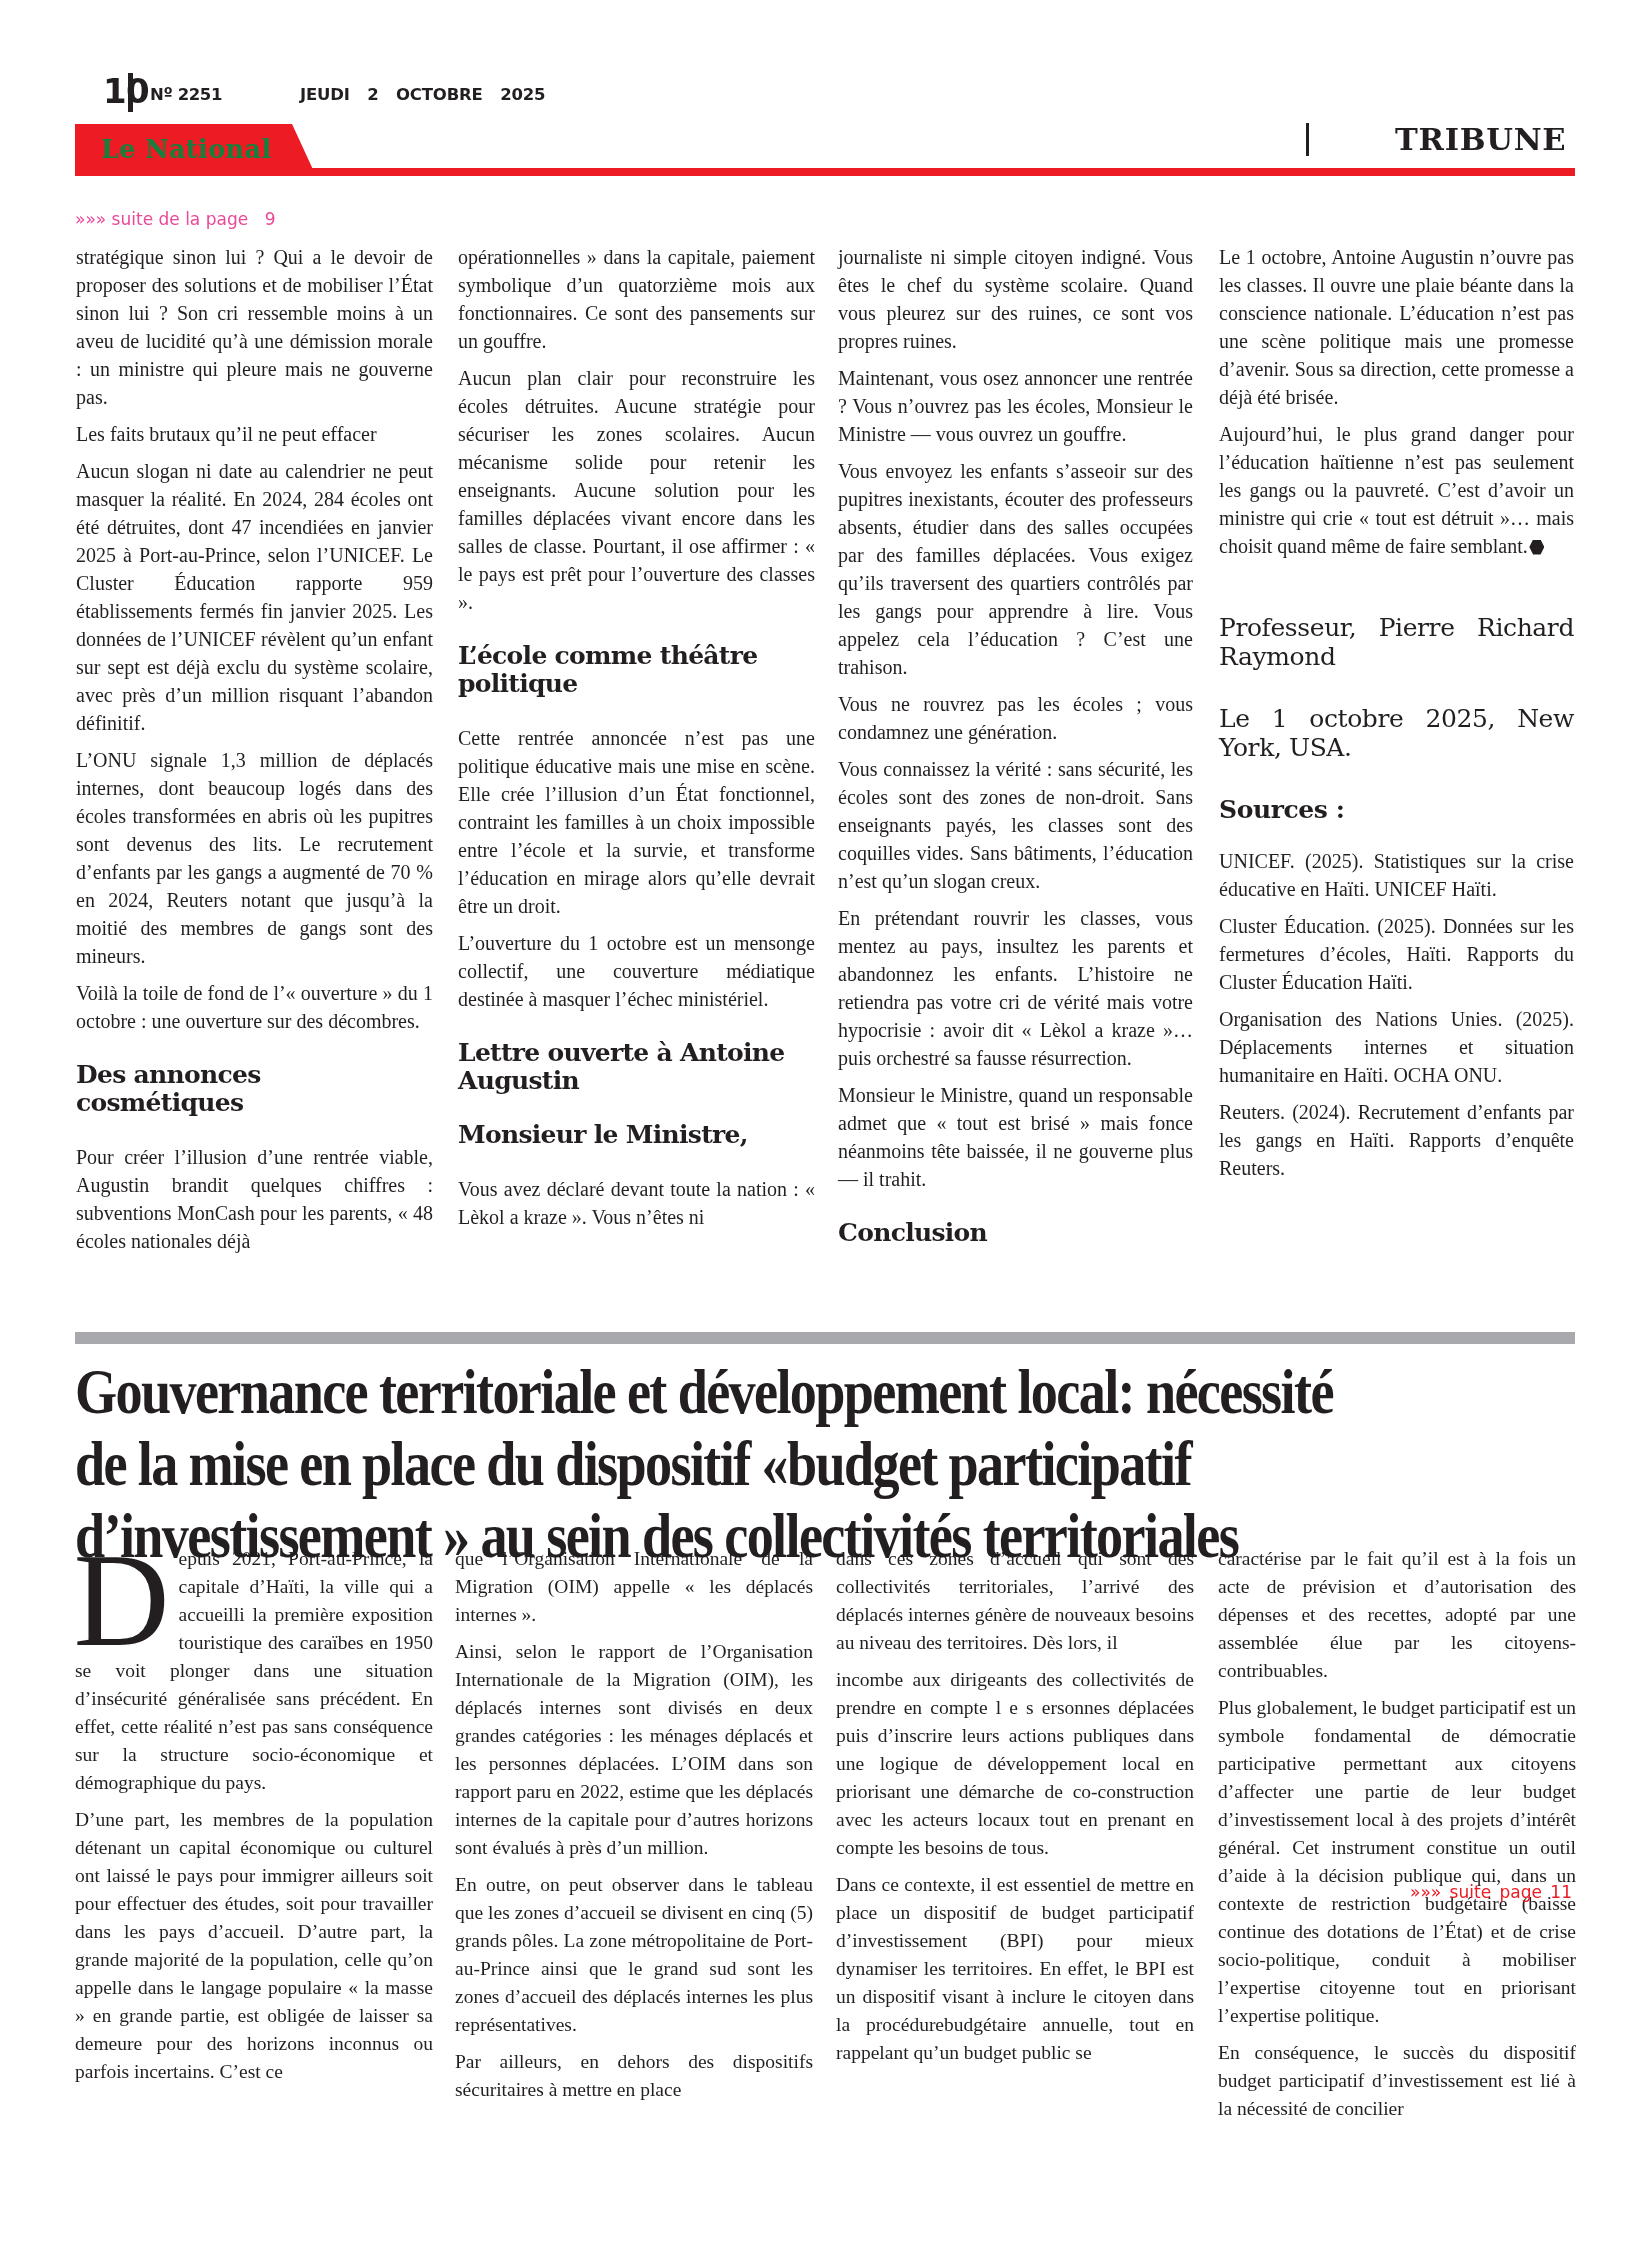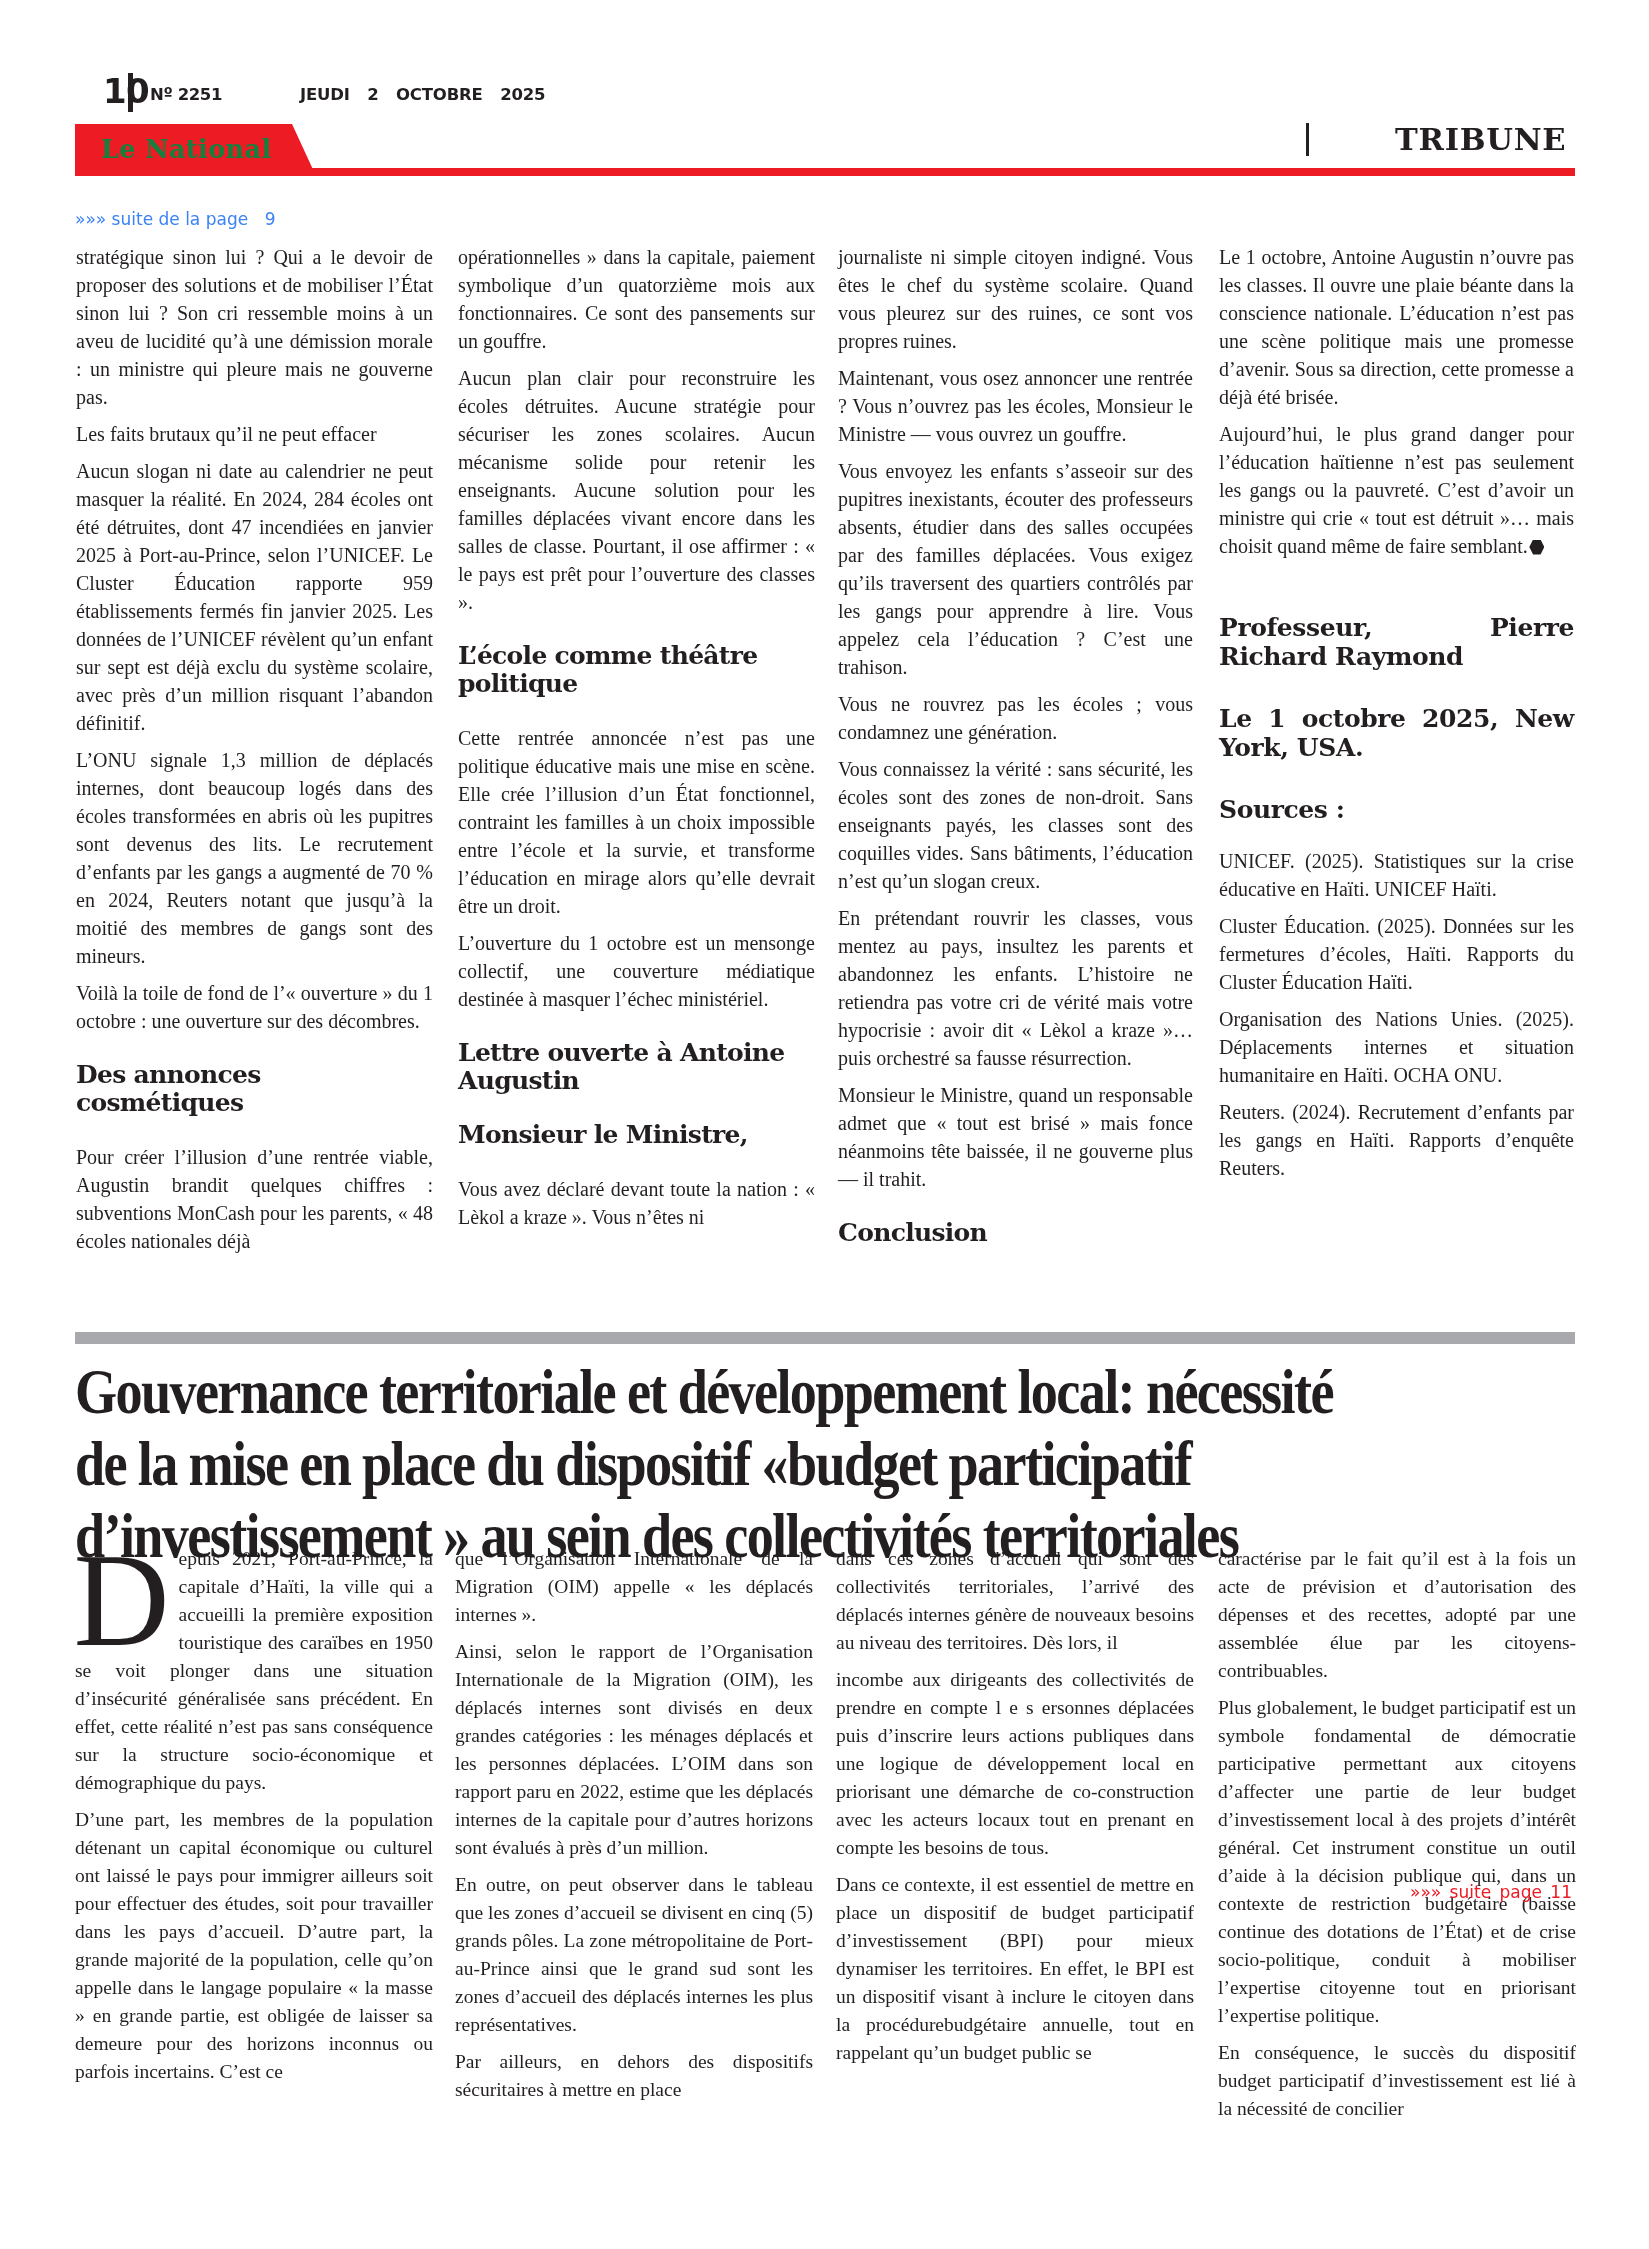--- a/index.html
+++ b/index.html
@@ -10,36 +10,36 @@
   .pgnum { left: 75px; top: 69px; font-family: "DejaVu Sans", sans-serif; font-weight: bold; font-size: 34px; letter-spacing: -0.7px; line-height: 45px; margin-left: 28px; }
   .pgsep { left: 128px; top: 73px; width: 4.5px; height: 39px; background: #231f20; }
   .issue { left: 150px; top: 84px; font-family: "DejaVu Sans", sans-serif; font-weight: bold; font-size: 16.5px; line-height: 22.5px; letter-spacing: -0.4px; }
   .date { left: 300px; top: 84px; font-family: "DejaVu Sans", sans-serif; font-weight: bold; font-size: 16.5px; line-height: 22.5px; word-spacing: 12px; letter-spacing: -0.2px; }
   .redbar { left: 75px; top: 168px; width: 1500px; height: 8.2px; background: #ed1c24; }
   .redtab { left: 75px; top: 124px; width: 247px; height: 52px; background: #ed1c24; clip-path: polygon(0 0, 217px 0, 241px 100%, 0 100%); }
   .brand { left: 101px; top: 133px; font-family: "DejaVu Serif", serif; font-weight: bold; font-size: 25.5px; color: #15803d; line-height: 33px; letter-spacing: 0.4px; }
   .sectionbar { left: 1306px; top: 123px; width: 3px; height: 33px; background: #231f20; }
   .section { left: 1395px; top: 117px; font-family: "DejaVu Serif", serif; font-weight: bold; font-size: 30px; line-height: 45px; letter-spacing: 0.7px; transform: scaleX(1.02); transform-origin: left; }
 
-  .suite-top { left: 75px; top: 208px; font-family: "DejaVu Sans", sans-serif; font-size: 17px; color: #3b82f6; line-height: 22.5px; }
+  .suite-top { left: 75px; top: 208px; font-family: "DejaVu Sans", sans-serif; font-size: 17px; color: #ec4899; line-height: 22.5px; }
   .suite-top .pg { margin-left: 16.5px; }
 
   
   .col { position: absolute; font-family: "Liberation Serif", serif; font-size: 20px; line-height: 28px; text-align: justify; hyphens: none; }
   .col p { margin: 0 0 9px 0; }
   .col h3 { font-family: "DejaVu Serif", serif; font-weight: bold; font-size: 25px; line-height: 28.5px; margin: 25.5px 0 25.5px 0; letter-spacing: -0.7px; text-align: left; }
   .col h3.tight { margin-top: 7.5px; }
   .top1 { left: 76px; top: 243px; width: 357px; }
   .top2 { left: 458px; top: 243px; width: 357px; }
   .top3 { left: 838px; top: 243px; width: 355px; }
   .top4 { left: 1219px; top: 243px; width: 355px; }
 
   .endmark { display: inline-block; width: 15px; height: 15px; background: #231f20; clip-path: polygon(25% 0, 75% 0, 100% 50%, 75% 100%, 25% 100%, 0 50%); vertical-align: -1.5px; margin-left: 1.5px; }
 
-  .sig { font-family: "DejaVu Serif", serif; font-weight: bold; font-size: 25px; line-height: 28.5px; margin: 54px 0 34px 0; letter-spacing: -0.4px; text-align: justify; text-align-last: left; }
+  .sig { font-family: "DejaVu Serif", serif; font-weight: normal; font-size: 25px; line-height: 28.5px; margin: 54px 0 34px 0; letter-spacing: -0.4px; text-align: justify; text-align-last: left; }
   .sig2 { margin-top: 0; }
   .sources-title { font-family: "DejaVu Serif", serif; font-weight: bold; font-size: 25px; line-height: 28.5px; margin: 0 0 22.5px 0; letter-spacing: -0.4px; }
 
   .graybar { left: 75px; top: 1332px; width: 1500px; height: 12px; background: #a7a9ac; }
 
   .headline { left: 75px; top: 1356px; width: 1515px; font-family: "Liberation Serif", serif; font-weight: bold; font-size: 63px; line-height: 72px; letter-spacing: -1.9px; transform: scaleX(0.86); transform-origin: left top; white-space: nowrap; }
   .headline div { white-space: nowrap; }
 
   .bot1 { left: 75px; top: 1545px; width: 358px; }
   .bot2 { left: 455px; top: 1545px; width: 358px; }

